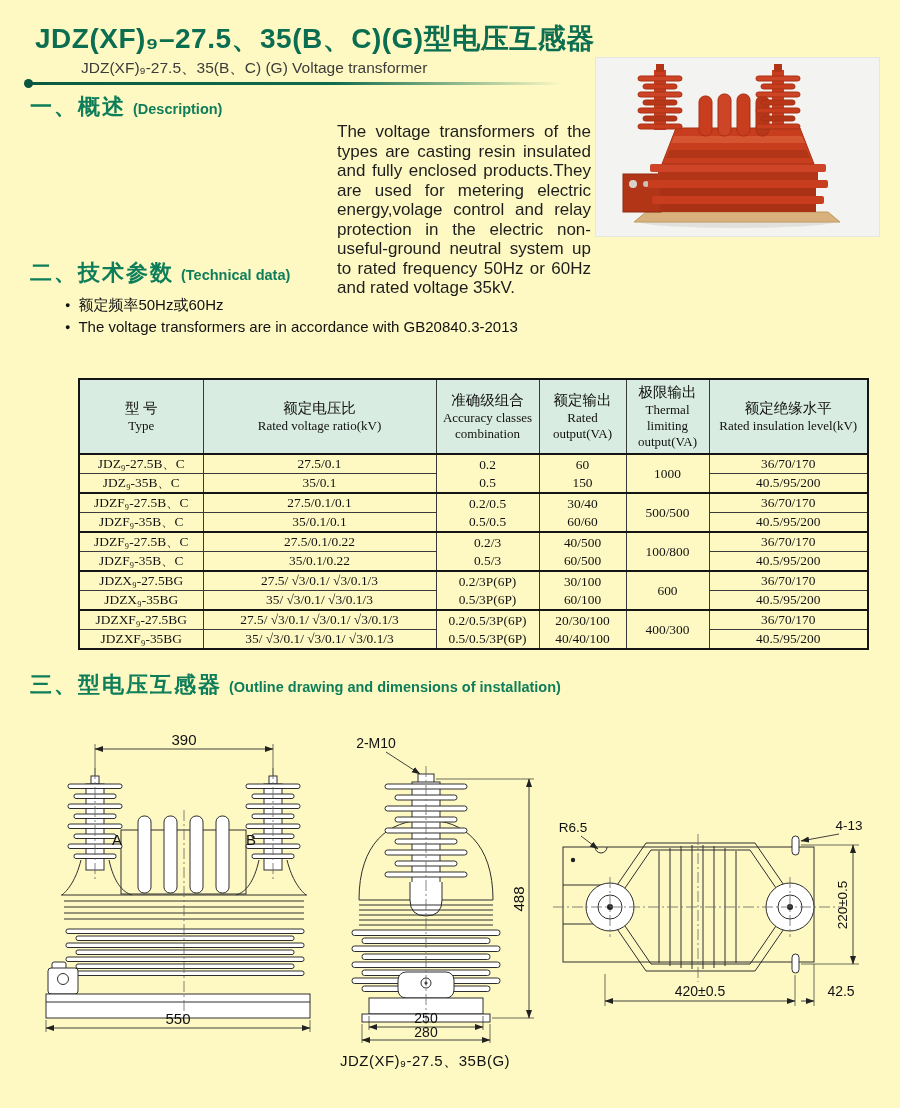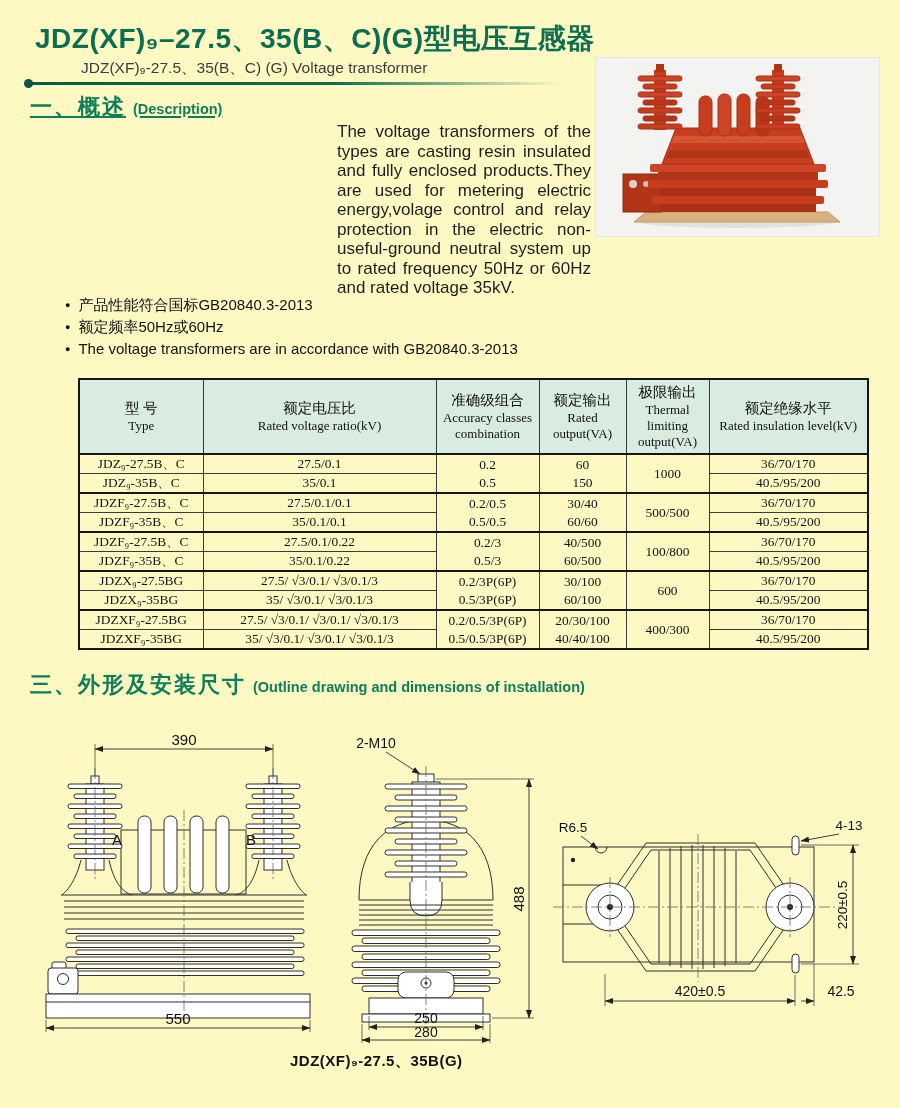--- a/index.html
+++ b/index.html
@@ -10,21 +10,21 @@
   .title-cn{position:absolute;left:35px;top:20px;font-size:28px;font-weight:bold;color:#0c6e50;margin:0;letter-spacing:.5px;}
   .title-en{position:absolute;left:37px;top:58px;font-size:15.5px;color:#3c3c3c;margin-left:44px;}
   .rule{position:absolute;left:25px;top:82px;width:560px;height:3px;
         background:linear-gradient(to right,#0a5a40 0%,#0f6b4d 55%,rgba(15,107,77,0) 96%);}
   .rule-dot{position:absolute;left:-1px;top:-3px;width:9px;height:9px;border-radius:50%;background:#0a5540;}
 
   
   .sec-h{position:absolute;margin:0;color:#0e7e5a;white-space:nowrap;}
   .sec-h .h-cn{font-size:22px;font-weight:bold;letter-spacing:2px;}
   .sec-h .h-en{font-size:14.5px;font-weight:bold;margin-left:7px;letter-spacing:0;}
-  .h1-pos{left:30px;top:92px;text-decoration:underline;} .h2-pos{left:30px;top:258px;} .h3-pos{left:30px;top:670px;}
+  .h1-pos{left:30px;top:92px;} .h2-pos{left:30px;top:258px;} .h3-pos{left:30px;top:670px;}
 
   
   .desc-cn{position:absolute;left:64px;top:118px;width:268px;margin:0;font-size:16px;line-height:29px;text-align:justify;color:#1d1d1d;}
   .desc-en{position:absolute;left:337px;top:122px;width:254px;margin:0;font-size:17px;line-height:19.5px;text-align:justify;color:#1d1d1d;}
   .photo{position:absolute;left:595px;top:57px;width:285px;height:180px;background:#f3f3f1;border:1px solid #e6e6e3;box-sizing:border-box;}
 
   
   .bullets{position:absolute;left:65px;top:294px;margin:0;padding:0;list-style:none;font-size:15px;color:#111;}
   .bullets li{line-height:22px;}
   .bullets li::before{content:"●";font-size:9px;vertical-align:2px;margin-right:8px;color:#111;}
@@ -39,21 +39,21 @@
   .spec-table tbody td{height:18px;font-size:13.4px;line-height:18px;}
   .spec-table tr.gstart td{border-top:2px solid #151515;}
   .spec-table thead th{border-bottom:2px solid #151515;}
   td.stack span{display:block;line-height:18px;}
 
   
   .drawings{position:absolute;left:0;top:720px;width:900px;height:340px;}
   .svg-front{position:absolute;left:18px;top:12px;}
   .svg-side{position:absolute;left:336px;top:12px;}
   .svg-top{position:absolute;left:543px;top:72px;}
-  .caption{position:absolute;left:290px;top:1052px;width:270px;text-align:left;font-weight:bold;font-size:15px;color:#111;letter-spacing:.5px;}
+  .caption{position:absolute;left:290px;top:1052px;width:270px;text-align:center;font-weight:normal;font-size:15px;color:#111;letter-spacing:.5px;}
 
   svg text{font-family:"Liberation Sans","DejaVu Sans",sans-serif;fill:#111;}
   .ln{stroke:#2e2e2e;stroke-width:1;fill:none;}
   .lw{stroke:#2e2e2e;stroke-width:1;fill:#fff;}
   .dim{stroke:#2e2e2e;stroke-width:.9;fill:none;}
   .ext{stroke:#2e2e2e;stroke-width:.7;fill:none;}
   .cl{stroke:#666;stroke-width:.8;fill:none;stroke-dasharray:11 3 2 3;}
 </style>
 </head>
 <body>
@@ -117,23 +117,25 @@
         <rect x="165" y="26" width="34" height="5" rx="2.5" fill="#c73d1e" stroke="#a93114"></rect>
         <rect x="160" y="34" width="44" height="5" rx="2.5" fill="#cd4526" stroke="#a93114"></rect>
         <rect x="165" y="42" width="34" height="5" rx="2.5" fill="#b83718" stroke="#a93114"></rect>
         <rect x="160" y="50" width="44" height="5" rx="2.5" fill="#c73d1e" stroke="#a93114"></rect>
         <rect x="165" y="58" width="34" height="5" rx="2.5" fill="#b23517" stroke="#a93114"></rect>
         <rect x="160" y="66" width="44" height="5" rx="2.5" fill="#c73d1e" stroke="#a93114"></rect>
       </g>
     </svg>
   </figure>
 
+  <h2 class="sec-h h2-pos">
+    <span class="h-cn">二、技术参数</span><span class="h-en">(Technical data)</span>
+  </h2>
 
   <ul class="bullets">
-    <li>产品性能符合国标GB20840.3-2013</li>
     <li>额定频率50Hz或60Hz</li>
     <li>The voltage transformers are in accordance with GB20840.3-2013</li>
   </ul>
 
   <table class="spec-table">
     <colgroup>
       <col style="width:124px">
         <col style="width:233px">
         <col style="width:103px">
       <col style="width:87px">
@@ -266,21 +268,21 @@
       </tr>
       <tr>
         <td>JDZXF₉-35BG</td>
         <td>35/ √3/0.1/ √3/0.1/ √3/0.1/3</td>
         <td>40.5/95/200</td>
       </tr>
     </tbody>
   </table>
 
   <h2 class="sec-h h3-pos">
-    <span class="h-cn">三、外形及安装尺寸</span><span class="h-en">(Outline drawing and dimensions of installation)</span>
+    <span class="h-cn">三、型电压互感器</span><span class="h-en">(Outline drawing and dimensions of installation)</span>
   </h2>
 
   <div class="drawings">
 
     <svg class="svg-front" width="315" height="302" viewBox="0 0 315 302">
       <defs>
         <marker id="arF" viewBox="0 0 10 10" refX="9" refY="5" markerWidth="10" markerHeight="10" orient="auto-start-reverse">
           <path d="M0,1.6 L9.5,5 L0,8.4 z" fill="#222"></path>
         </marker>
         <g id="bushF">

